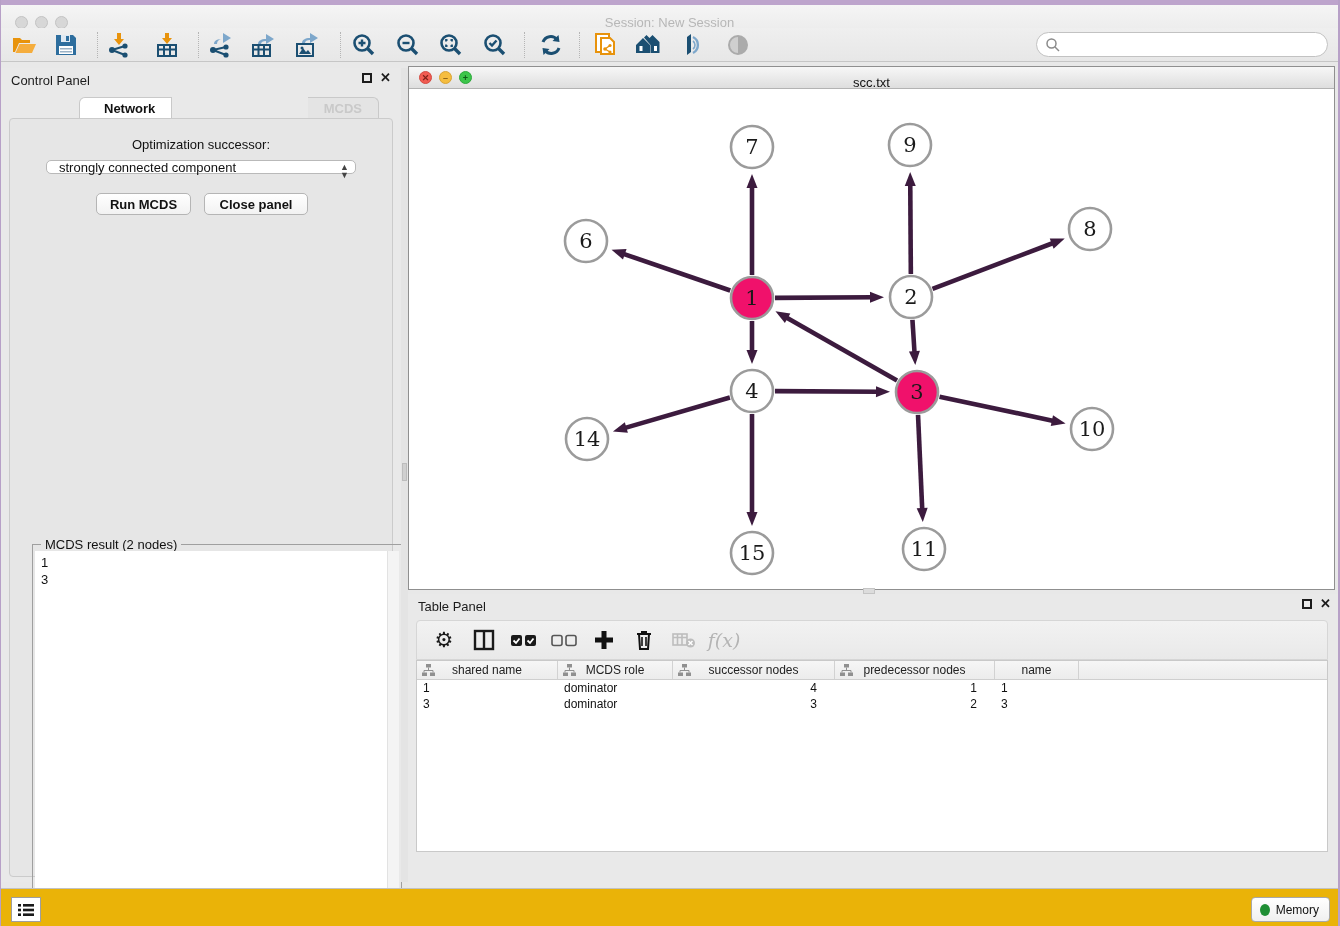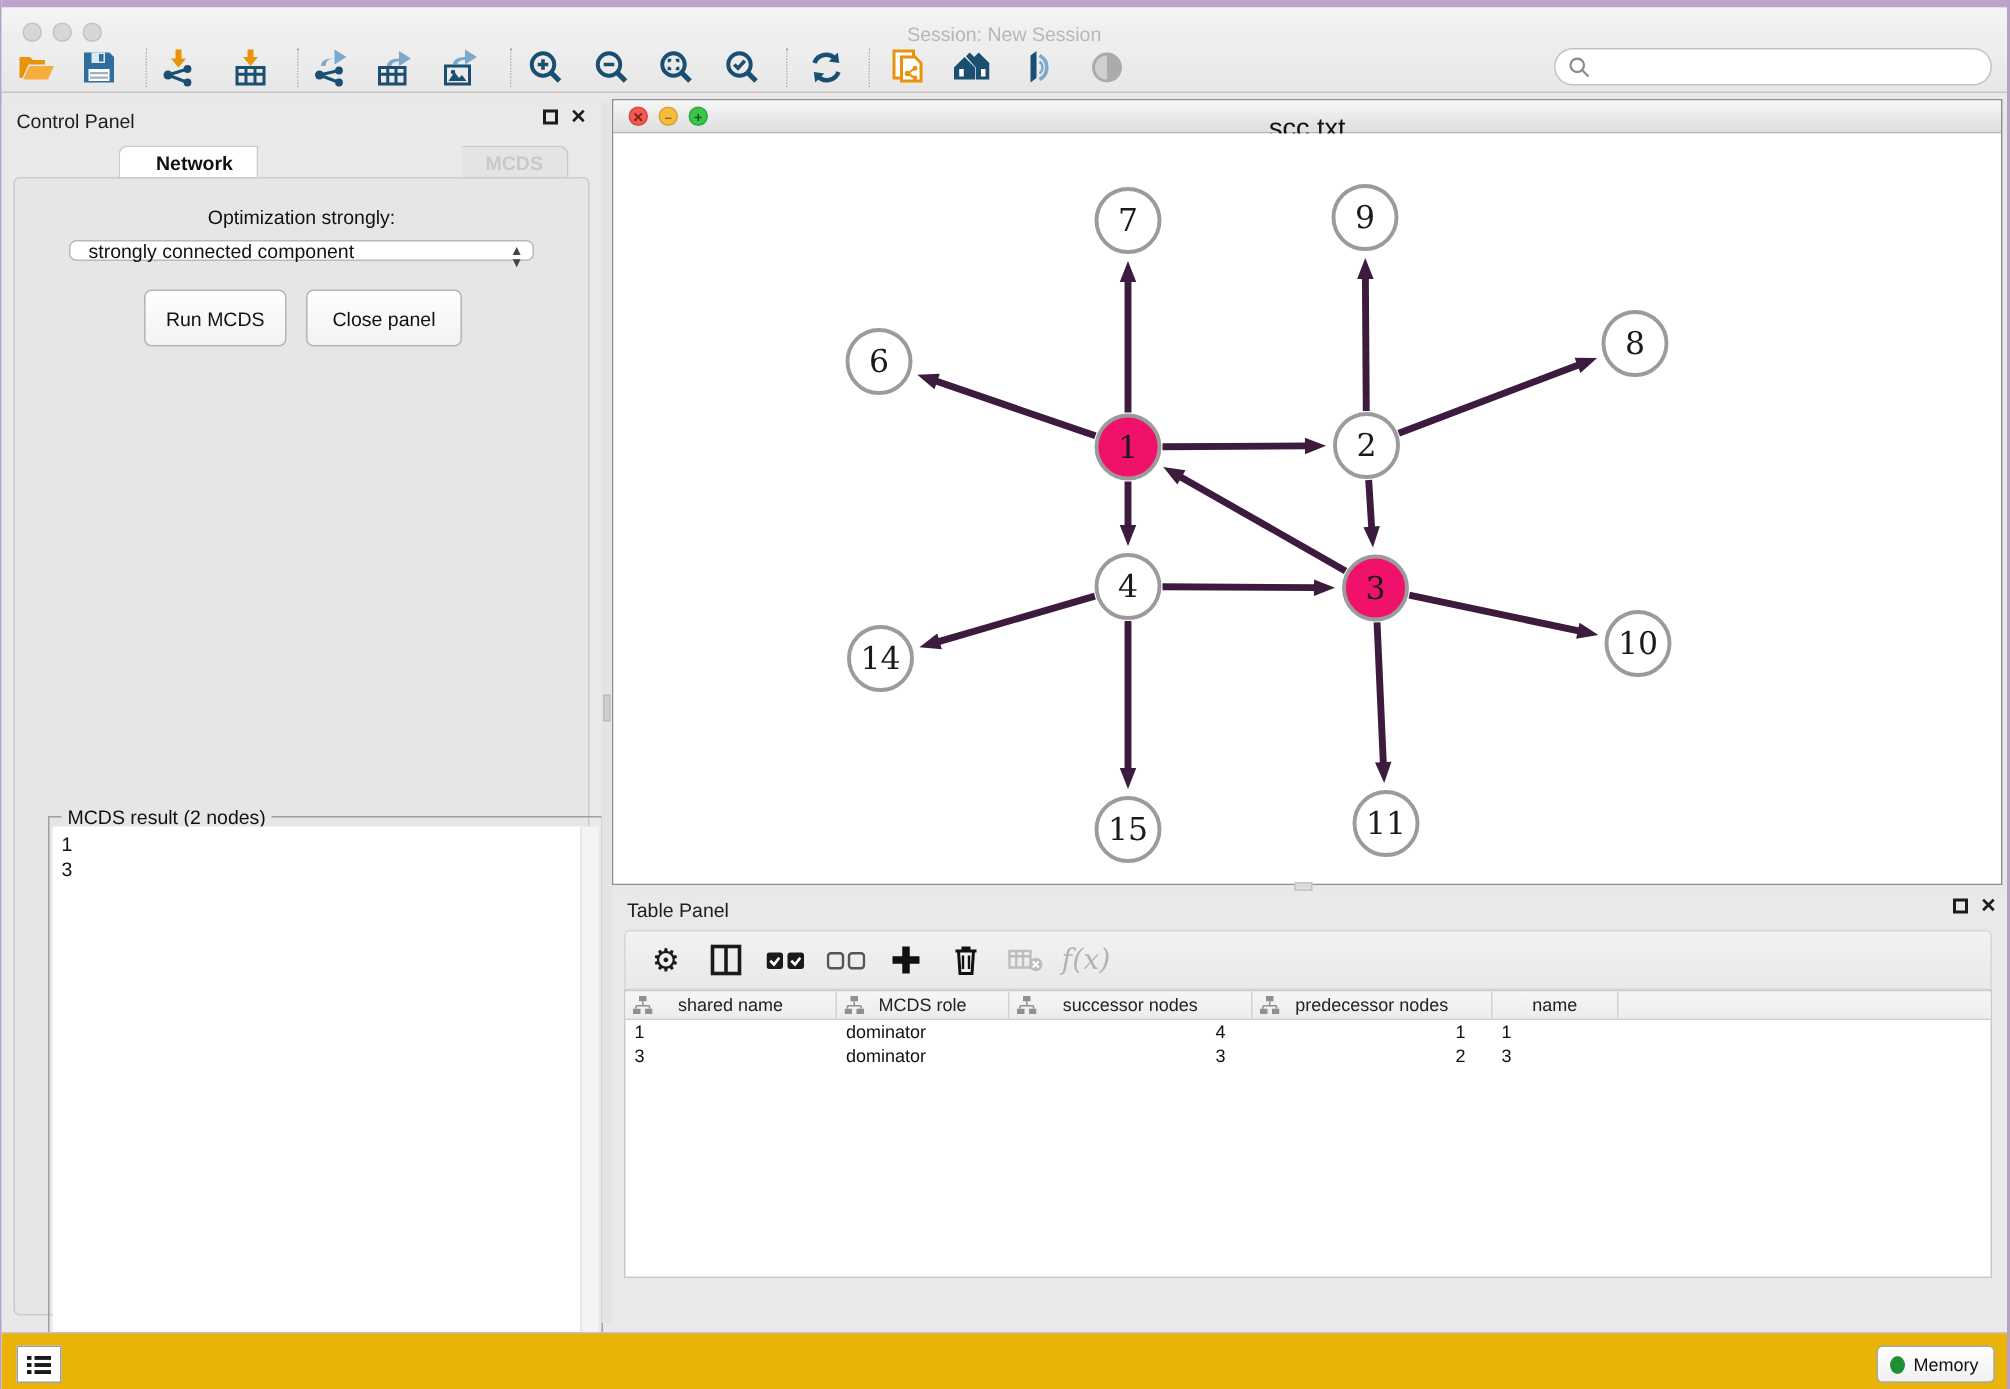--- a/index.html
+++ b/index.html
@@ -48,22 +48,22 @@
   .cp-content { position:absolute; left:8px; top:50px; width:384px; height:759px;
                 background:#e6e6e6; border:1px solid #cbcbcb; border-radius:4px; }
   .opt-label { position:absolute; left:0; top:18px; width:100%; text-align:center;
                font-size:13px; color:#111; }
   .criterion-select { position:absolute; left:36px; top:41px; width:310px; height:14px;
                       background:#fff; border:1px solid #b9b9b9; border-radius:5px;
                       display:flex; align-items:center; font-size:13px; color:#111;
                       padding-left:12px; }
   .stepper { position:absolute; right:6px; top:2px; display:flex; flex-direction:column;
              align-items:center; line-height:8px; font-size:9px; color:#444; }
-  .btn { position:absolute; height:38px; background:linear-gradient(#ffffff,#f2f2f2);
-         border:1px solid #b5b5b5; border-radius:5px; font-size:13px; font-weight:normal;
+  .btn { position:absolute; height:22px; background:linear-gradient(#ffffff,#f2f2f2);
+         border:1px solid #b5b5b5; border-radius:5px; font-size:13px; font-weight:bold;
          color:#111; display:flex; align-items:center; justify-content:center; }
   .groupbox { position:absolute; left:6px; top:425px; width:370px; height:377px;
               border:1px solid #9f9f9f;margin-left:16px; }
   .groupbox-label { position:absolute; left:8px; top:-8px; background:#e6e6e6;
                     padding:0 4px; font-size:13px; color:#111; }
   .result-area { position:absolute; left:2px; top:6px; width:354px; height:366px;
                  background:#fff; font-size:13px; color:#111; padding:3px 0 0 6px;
                  line-height:17px; white-space:pre-line; }
   .result-scroll { position:absolute; right:2px; top:6px; width:12px; height:366px;
                    background:#f4f4f4; border-left:1px solid #e2e2e2; }
@@ -71,21 +71,21 @@
   
   .vsplit { left:400px; top:68px; width:7px; height:814px; background:#e4e4e4; }
   .vsplit-handle { position:absolute; left:1px; top:395px; width:5px; height:18px;
                    background:#d0d0d0; border:1px solid #bdbdbd; }
 
   
   .netwin { left:407px; top:66px; width:927px; height:524px; border:1px solid #8f8f8f;
             background:#fff; }
   .net-titlebar { position:absolute; left:0; top:0; width:100%; height:22px;
                   background:linear-gradient(#f7f7f7,#dedede); border-bottom:1px solid #b3b3b3; }
-  .net-title { position:absolute; width:100%; top:8px; text-align:center; font-size:18px; color:#111; }
+  .net-title { position:absolute; width:100%; top:8px; text-align:center; font-size:13px; color:#111; }
   .tl { position:absolute; top:4px; width:13px; height:13px; border-radius:50%;
         font-size:9px; font-weight:bold; text-align:center; line-height:13px; }
   .tl-red { left:10px; background:#f15b51; border:1px solid #d34a42; color:#7c1f17; }
   .tl-yellow { left:30px; background:#f5bd3e; border:1px solid #d8a336; color:#8a6116; }
   .tl-green { left:50px; background:#3cc54a; border:1px solid #2ea83c; color:#0e5c18; }
   .net-canvas { position:absolute; left:0; top:22px; width:925px; height:500px; background:#fff; }
   .hsplit-handle { left:862px; top:588px; width:12px; height:6px; background:#dcdcdc;
                    border:1px solid #c4c4c4; }
 
   
@@ -287,21 +287,21 @@
     <span class="float-box"></span>
     <span class="close-x">✕</span>
   </div>
   <div class="cp-tabs">
     <div class="cp-tab first">Network</div>
     <div class="cp-tab mid">Style</div>
     <div class="cp-tab mid">Select</div>
     <div class="cp-tab selected">MCDS</div>
   </div>
   <div class="cp-content">
-    <div class="opt-label">Optimization strongly:</div>
+    <div class="opt-label">Optimization successor:</div>
     <div class="criterion-select">
       <span>strongly connected component</span>
       <span class="stepper">
           <span>▲</span>
           <span>▼</span>
         </span>
     </div>
     <div class="btn" style="left:86px; top:74px; width:95px;">Run MCDS</div>
     <div class="btn" style="left:194px; top:74px; width:104px;">Close panel</div>
     <div class="groupbox">

